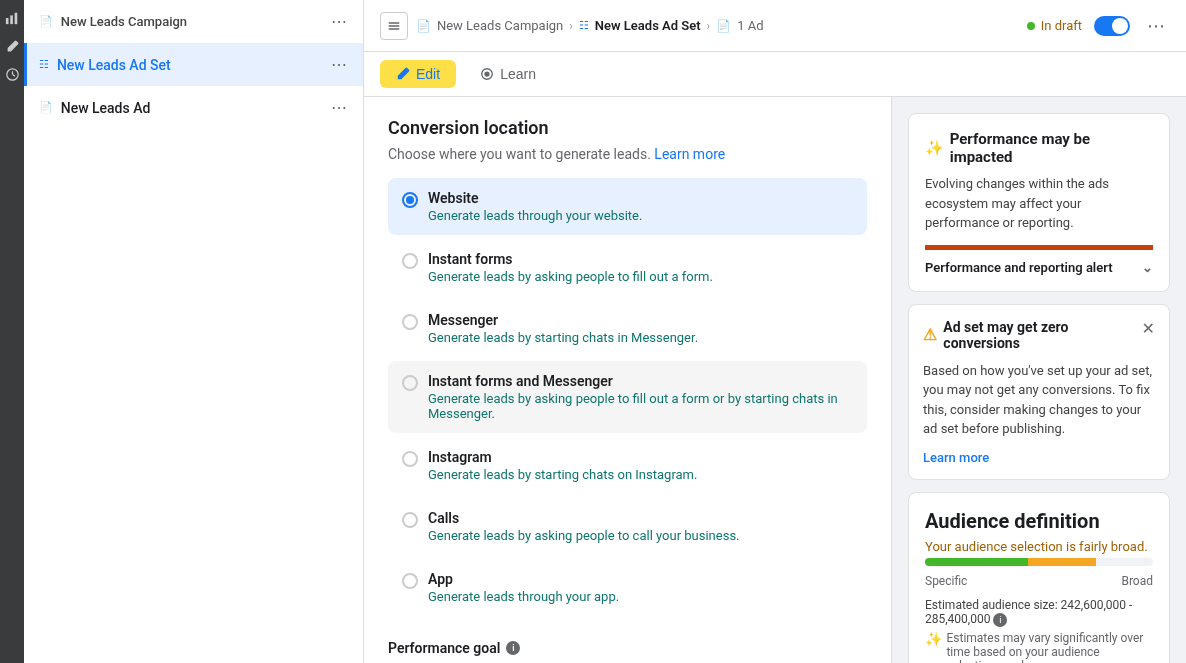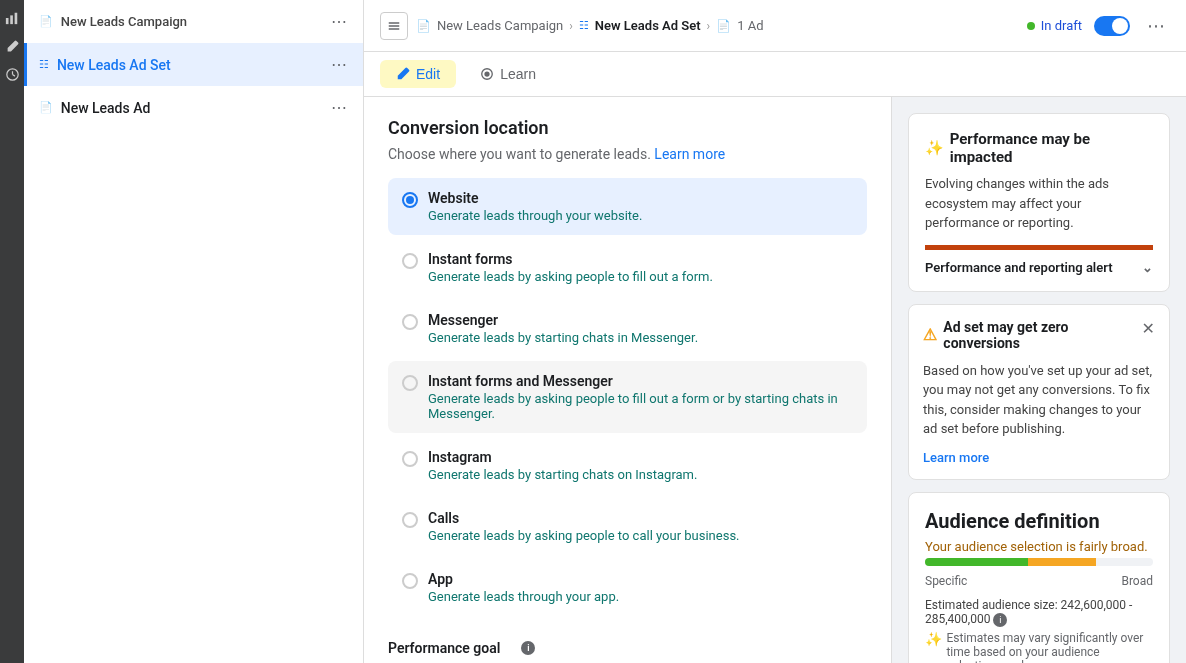--- a/index.html
+++ b/index.html
@@ -118,21 +118,21 @@
       margin-left: auto;
       display: flex;
       align-items: center;
       gap: 12px;
     }
     .in-draft {
       display: flex;
       align-items: center;
       gap: 6px;
       font-size: 13px;
-      color: #1d4ed8;
+      color: #a16207;
     }
     .draft-dot {
       width: 8px;
       height: 8px;
       background: #42b72a;
       border-radius: 50%;
     }
     .toggle-switch {
       width: 36px;
       height: 20px;
@@ -178,21 +178,21 @@
       align-items: center;
       gap: 6px;
       padding: 6px 16px;
       border-radius: 6px;
       font-size: 14px;
       font-weight: 500;
       cursor: pointer;
       border: none;
     }
     .action-tab.active {
-      background: #fef9c3;
+      background: #fde047;
       color: #1877f2;
     }
     .action-tab.inactive {
       background: none;
       color: #65676b;
     }
 
     
     .content-area {
       display: flex;
@@ -274,21 +274,21 @@
     .form-section {
       margin-top: 24px;
     }
     .form-label {
       font-size: 14px;
       font-weight: 600;
       color: #1c1e21;
       margin-bottom: 8px;
       display: flex;
       align-items: center;
-      gap: 21px;
+      gap: 6px;
     }
     .info-icon {
       width: 14px;
       height: 14px;
       background: #65676b;
       border-radius: 50%;
       color: white;
       font-size: 9px;
       display: inline-flex;
       align-items: center;

